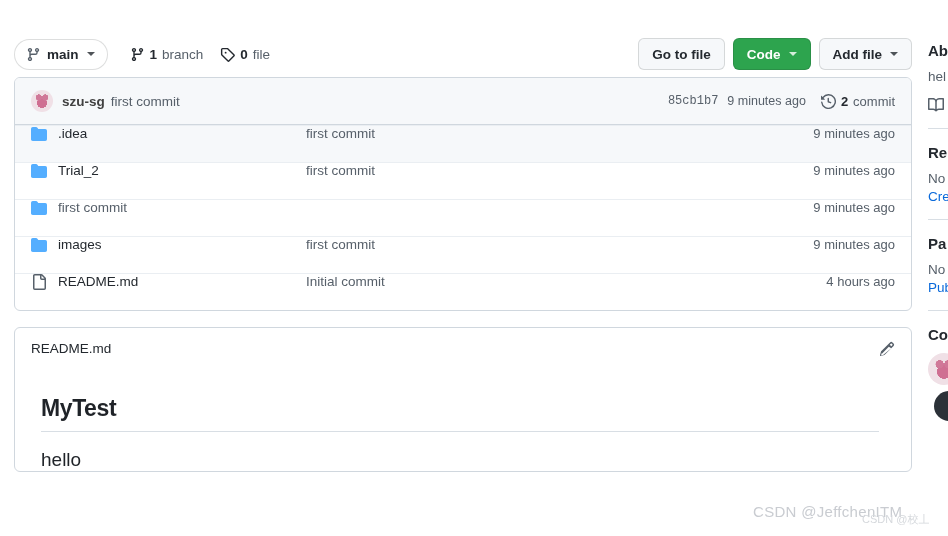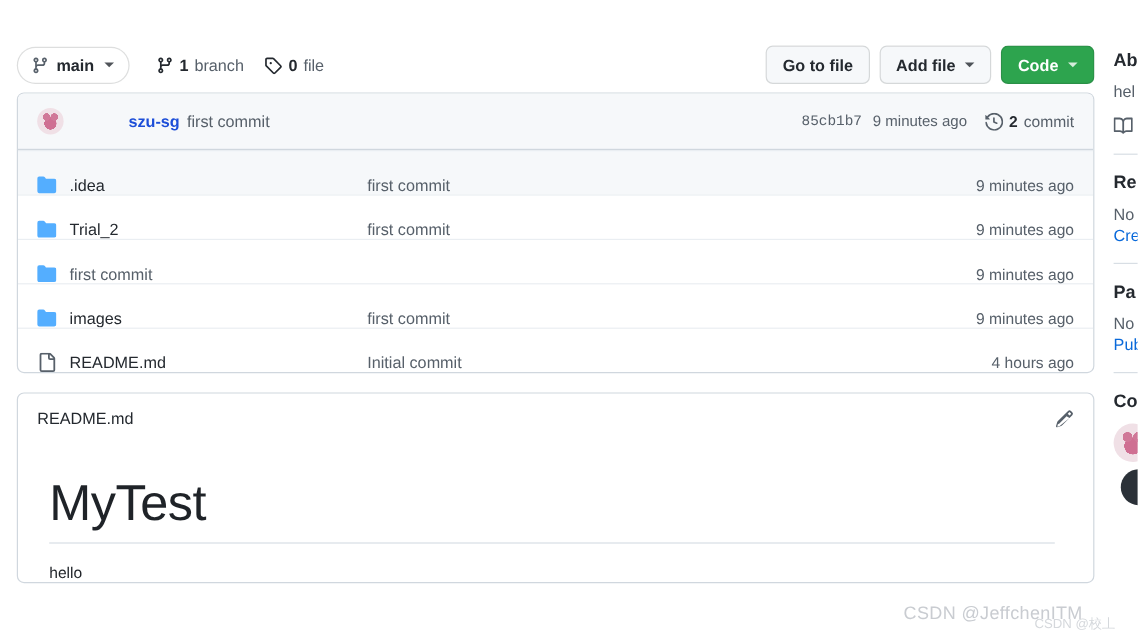--- a/index.html
+++ b/index.html
@@ -109,21 +109,21 @@
   .avatar::before {
     content: "";
     position: absolute;
     left: 3px; top: 3px;
     width: 16px; height: 16px;
     background:
       radial-gradient(circle at 30% 28%, #d07898 0 3px, transparent 3.2px),
       radial-gradient(circle at 70% 28%, #d07898 0 3px, transparent 3.2px),
       radial-gradient(circle at 50% 62%, #cf6f92 0 5px, transparent 5.2px);
   }
-  .commit-author { font-weight: bold; color: #1d4ed8; cursor: pointer; margin-left: 45px; }
+  .commit-author { font-weight: bold; color: #404040; cursor: pointer; }
   .commit-msg { color: #57606a; margin-left: 6px; cursor: pointer; }
   .commit-right {
     margin-left: auto;
     display: flex;
     align-items: center;
     gap: 9px;
     color: #57606a;
     font-size: 12.5px;
   }
   .sha {
@@ -137,21 +137,21 @@
     align-items: center;
     gap: 5px;
     margin-left: 6px;
     font-size: 13px;
     cursor: pointer;
   }
   .commits-count b { color: #24292f; font-weight: bold; }
 
   .row {
     display: flex;
-    align-items: flex-end;
+    align-items: flex-start;
     height: 37px;
     padding: 0 16px;
     border-top: 1px solid #eaeef2;
     font-size: 13.5px;
   }
   .row:first-of-type { border-top: none; }
   .row.shaded { background: #f6f8fa; }
   .row .icon { width: 16px; height: 16px; flex: none; margin-right: 11px; display: block; }
   .row .name {
     width: 248px;
@@ -187,31 +187,31 @@
     display: flex;
     align-items: center;
     height: 41px;
     padding: 0 16px;
     font-size: 13.5px;
     color: #24292f;
   }
   .readme-head .edit { margin-left: auto; cursor: pointer; display: flex; }
   .readme-body { padding: 4px 32px 0 26px; }
   .readme-h1 {
-    font-size: 42px;
-    font-weight: normal;
+    font-size: 23px;
+    font-weight: bold;
     letter-spacing: -0.4px;
     margin: 22px 0 0 0;
     padding-bottom: 9px;
     border-bottom: 1px solid #d8dee4;
     color: #1f2328;
   }
   .readme-p {
     margin: 17px 0 0 0;
-    font-size: 13px;
+    font-size: 19px;
     color: #1f2328;
   }
 
   
   .sidebar {
     position: absolute;
     left: 928px; top: 0;
     width: 200px;
     font-size: 13.5px;
   }
@@ -300,26 +300,26 @@
           <span>file</span>
         </span>
       </div>
 
       <div class="spacer"></div>
 
       <div class="toolbar-actions">
         <div class="btn btn-plain">
           <span>Go to file</span>
         </div>
+        <div class="btn btn-code">
+          <span>Code</span>
+          <span class="caret"></span>
+        </div>
         <div class="btn btn-plain">
           <span>Add file</span>
-          <span class="caret"></span>
-        </div>
-        <div class="btn btn-code">
-          <span>Code</span>
           <span class="caret"></span>
         </div>
       </div>
     </div>
 
     <div class="filecard">
 
       <div class="commit-bar">
         <div class="avatar"></div>
         <span class="commit-author">szu-sg</span>

